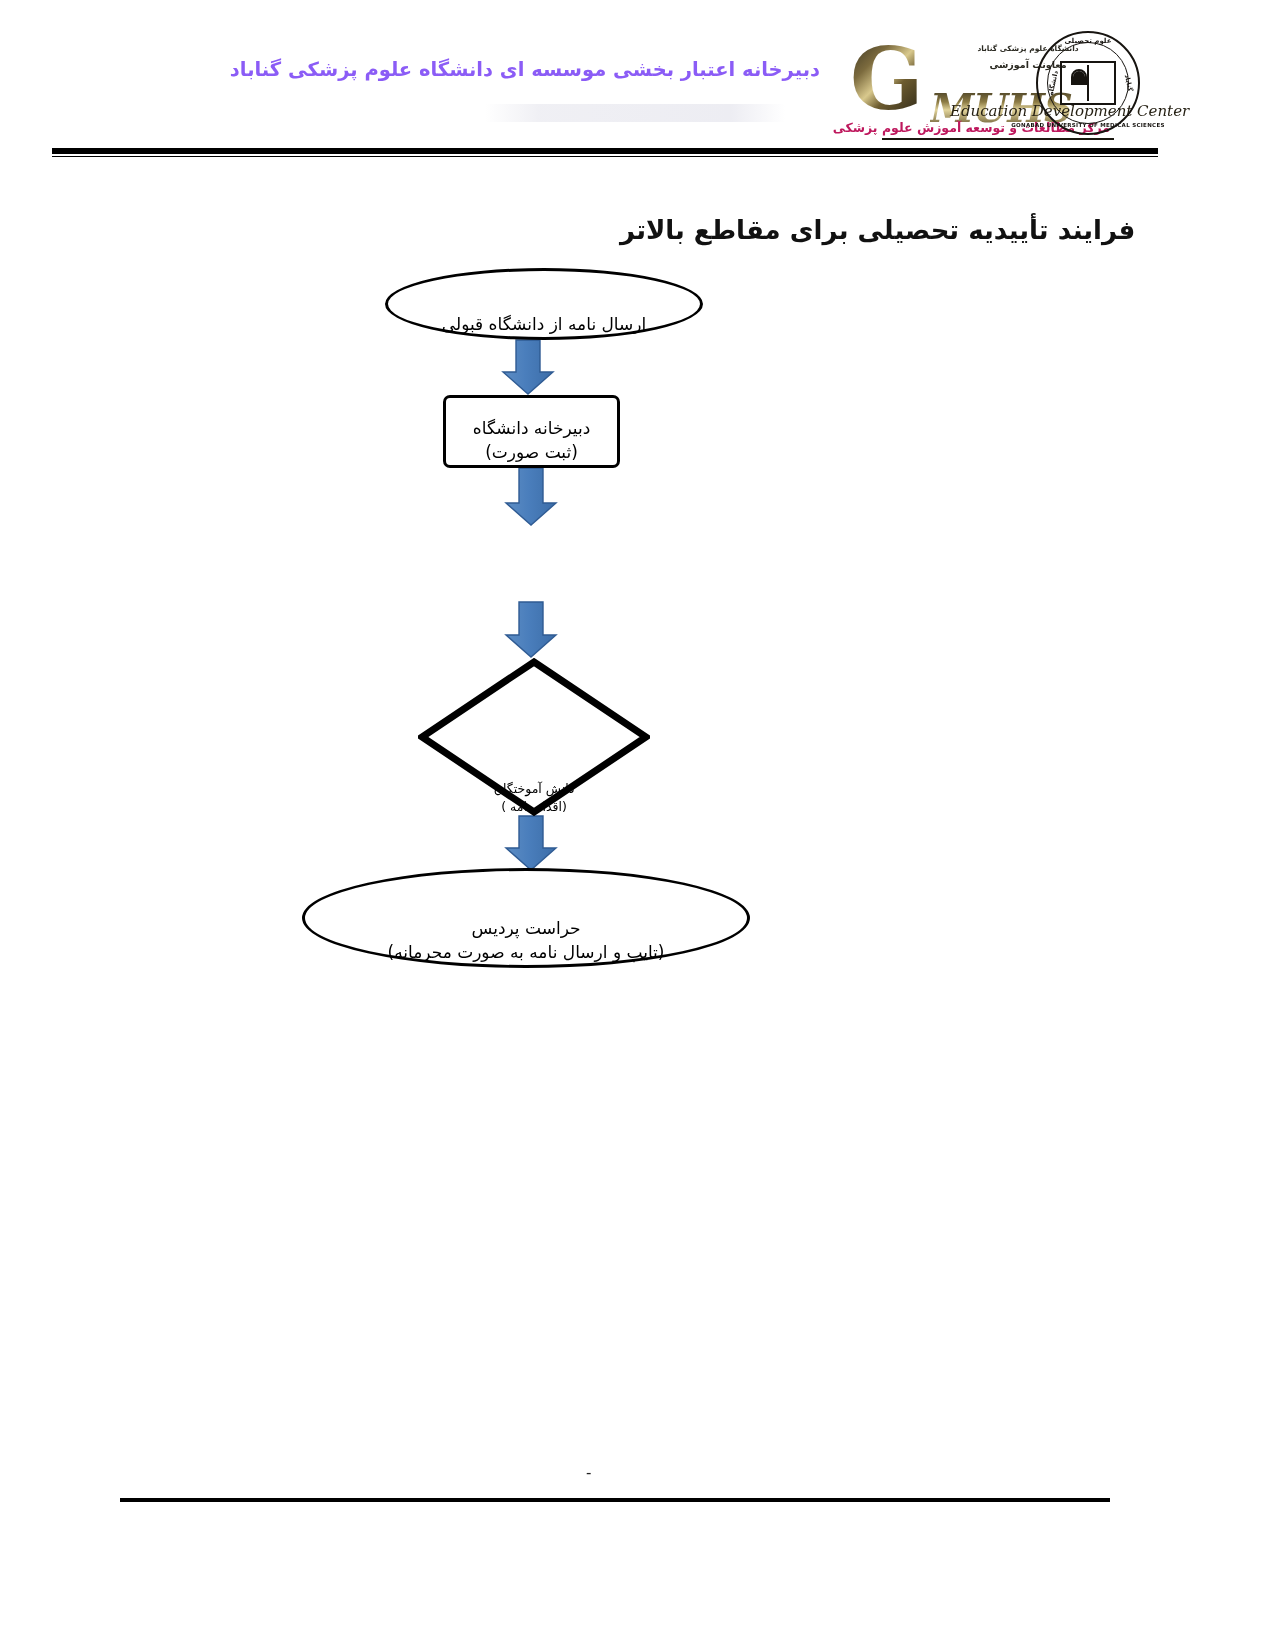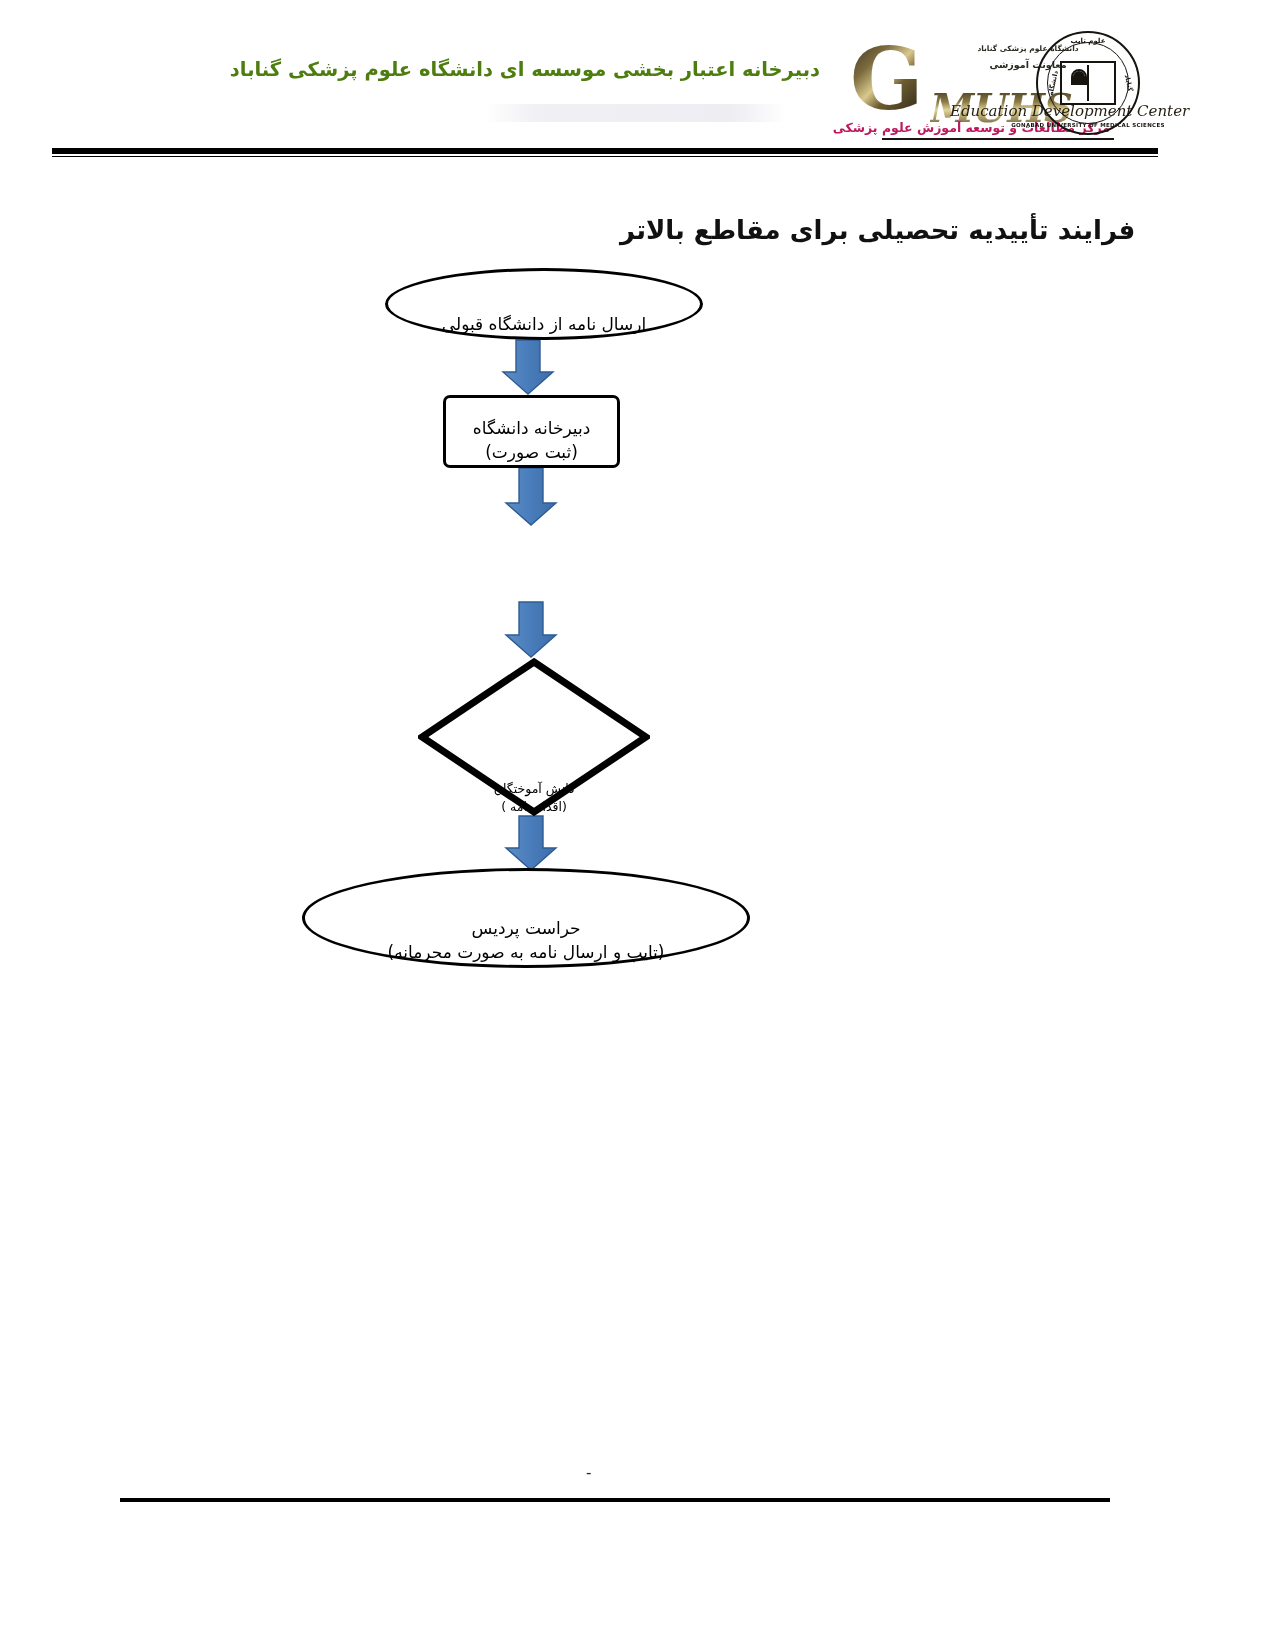--- a/index.html
+++ b/index.html
@@ -27,21 +27,21 @@
   .header-title {
     position: absolute;
     right: 455px;
     top: 58px;
     width: 460px;
     text-align: right;
     direction: rtl;
     font-family: "DejaVu Sans", sans-serif;
     font-size: 19.5px;
     font-weight: bold;
-    color: #4d7c0f;
+    color: #8b5cf6;
     letter-spacing: 0px;
     white-space: nowrap;
   }
   .header-title-ghost {
     position: absolute;
     right: 490px;
     top: 104px;
     width: 300px;
     height: 18px;
     background: linear-gradient(90deg, rgba(240,240,244,0) 0%, rgba(238,238,243,0.9) 18%, rgba(236,236,242,0.95) 82%, rgba(240,240,244,0) 100%);
@@ -391,21 +391,21 @@
     <div class="logo-uni-fa2">معاونت آموزشی</div>
 
     <div class="logo-muhs">MUHS</div>
     <div class="logo-edc">Education Development Center</div>
     <div class="logo-center-fa">مرکز مطالعات و توسعه آموزش علوم پزشکی</div>
     <div class="logo-underline"></div>
 
     <div class="logo-seal">
       <div class="seal-book"></div>
       <div class="seal-ring-text">
-        <span class="seal-top-fa">علوم تایپ</span>
+        <span class="seal-top-fa">علوم تحصیلی</span>
         <span class="seal-left-fa">دانشگاه</span>
         <span class="seal-right-fa">گناباد</span>
         <span class="seal-bot-en">GONABAD UNIVERSITY OF MEDICAL SCIENCES</span>
       </div>
     </div>
   </div>
 
   <div class="header-rule"></div>
   <div class="header-rule-thin"></div>
 </div>

